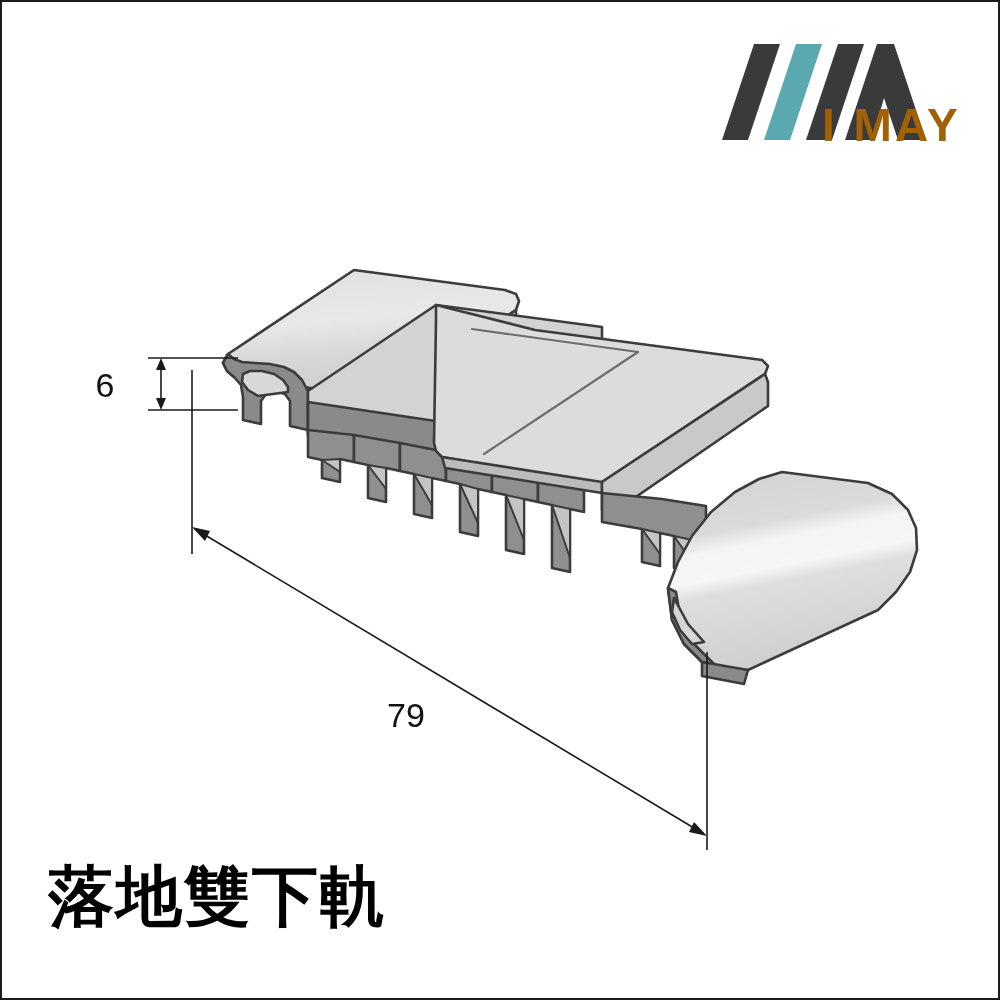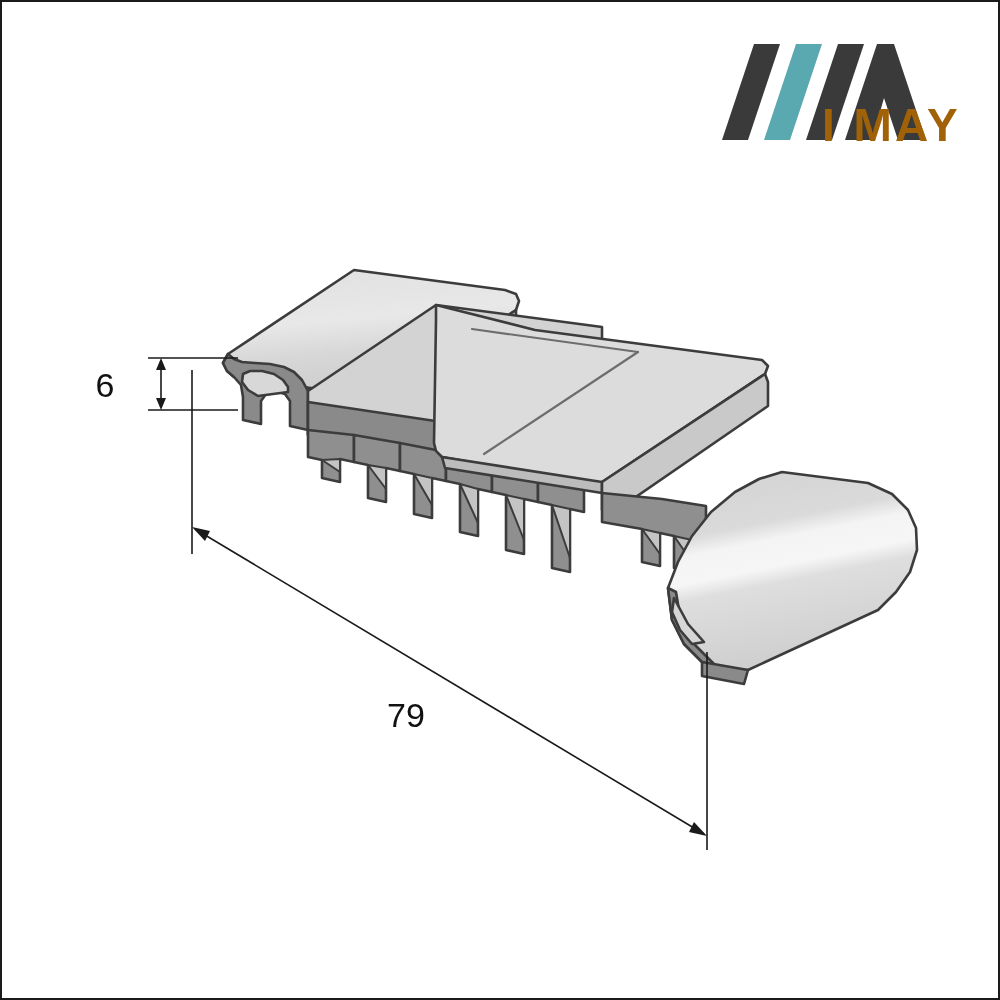--- a/index.html
+++ b/index.html
@@ -207,14 +207,15 @@
       <line x1="705" y1="650" x2="705" y2="848"></line>
 
       <line x1="193" y1="527" x2="702" y2="832"></line>
       <path d="M 190,525 L 208,529 L 203,539 Z" fill="#1a1a1a" stroke="none"></path>
       <path d="M 705,834 L 687,830 L 692,820 Z" fill="#1a1a1a" stroke="none"></path>
     </g>
     <text class="dim-text" x="404" y="725" text-anchor="middle">79</text>
 
   </svg>
 
+  <div id="caption">落地雙下軌</div>
 
 </div>
 
 </body></html>

